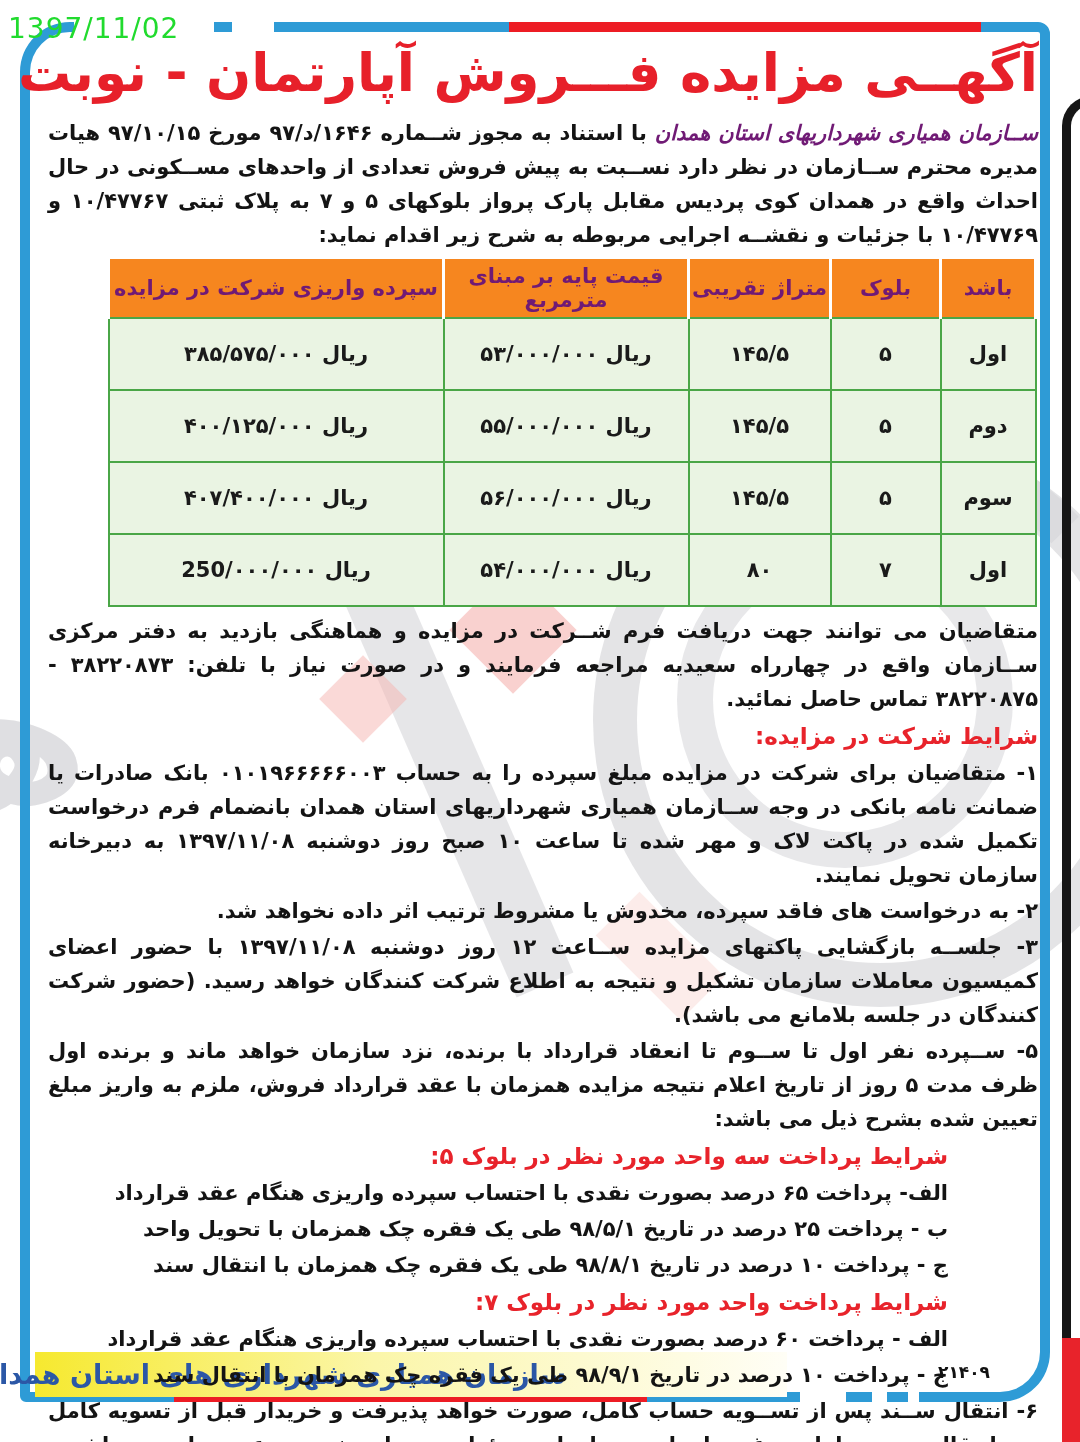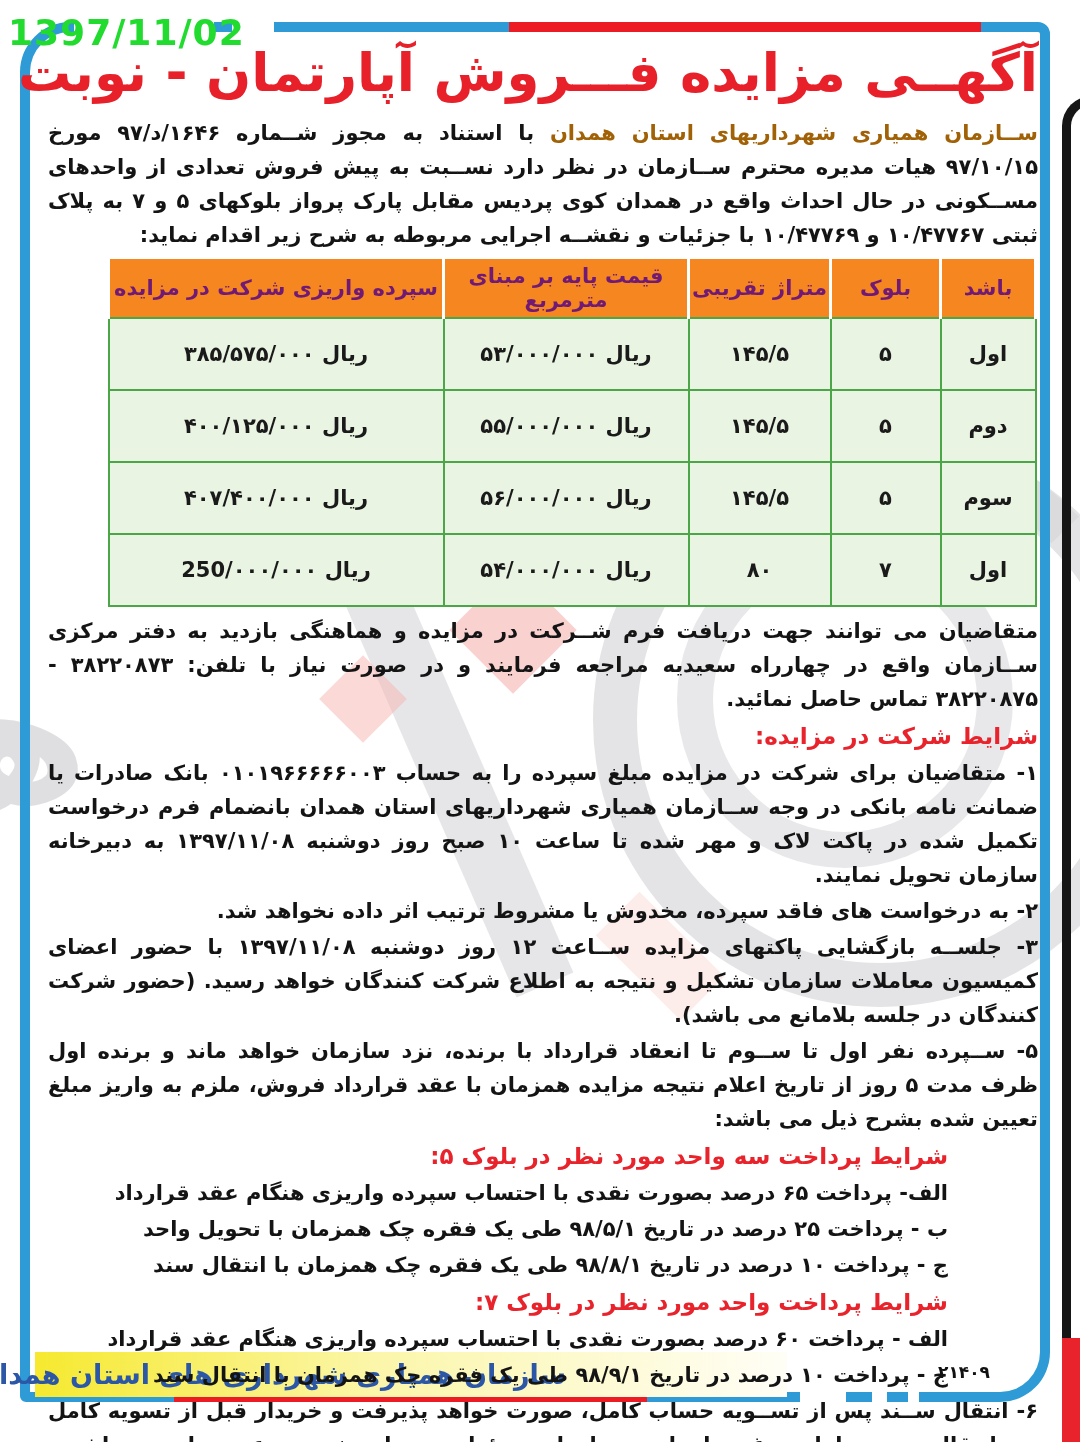--- a/index.html
+++ b/index.html
@@ -31,36 +31,36 @@
   
   .neighbor{
     position:absolute;left:1062px;top:96px;width:40px;height:1242px;
     border-left:9px solid #161616;border-top:9px solid #161616;
     border-top-left-radius:30px;z-index:2;
   }
   .neighbor-red{position:absolute;left:1062px;top:1338px;width:18px;height:104px;background:#E8232B;z-index:2;}
   
   .date-stamp{
     position:absolute;left:8px;top:12px;z-index:6;
-    font-size:36px;font-weight:bold;color:#21DB2E;letter-spacing:1px;
+    font-size:28px;font-weight:normal;color:#21DB2E;letter-spacing:1px;
   }
   
   .content{
     position:absolute;left:48px;top:34px;width:990px;z-index:4;
     direction:rtl;color:#141414;
   }
   .title{
     font-size:53px;line-height:78px;font-weight:bold;color:#E7202A;
     text-align:right;margin:0 0 4px 0;letter-spacing:-1px;white-space:nowrap;
   }
   .body{
     font-size:21px;line-height:34px;font-weight:bold;margin:0 0 2px 0;
     text-align:justify;
   }
-  .red-inline{color:#a16207;}
+  .red-inline{color:#701a75;font-style:italic;}
   .red-head{
     color:#E8232B;font-size:23px;line-height:36px;font-weight:bold;
     text-align:right;margin:0 0 2px 0;
   }
   .center{text-align:right;padding-left:0;padding-right:90px;}
   
   table.units{
     width:927px;margin:7px 1px 7px auto;border-collapse:collapse;table-layout:fixed;
   }
   table.units th{

